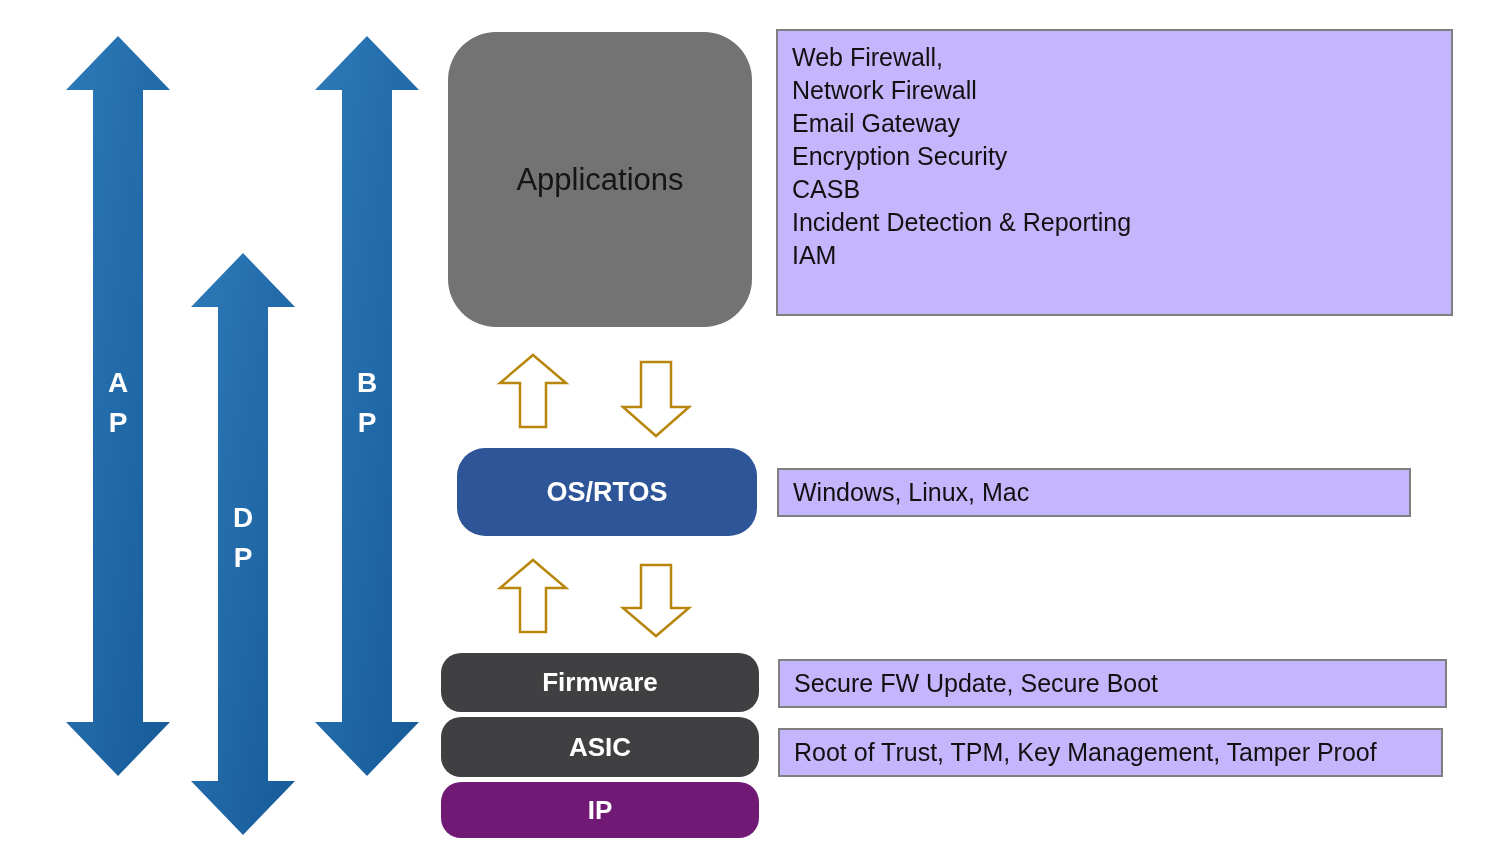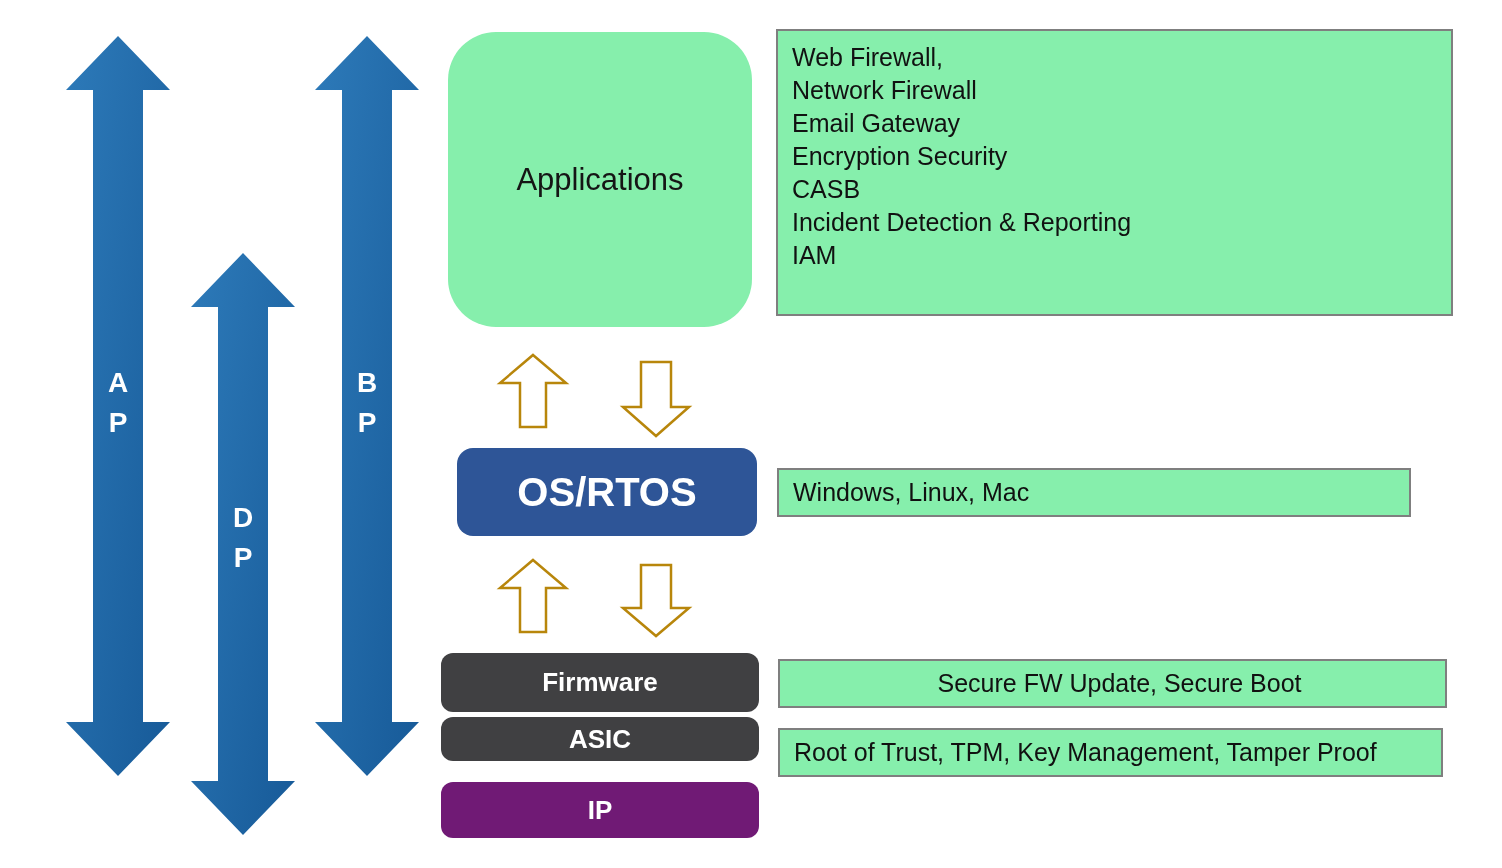--- a/index.html
+++ b/index.html
@@ -3,31 +3,31 @@
 <meta charset="utf-8">
 <style>
   html,body{margin:0;padding:0;background:#fff;}
   .canvas{position:relative;width:1502px;height:868px;background:#fff;overflow:hidden;
           font-family:"Liberation Sans",sans-serif;}
   .overlay{position:absolute;left:0;top:0;}
   .layer-box{position:absolute;display:flex;align-items:center;justify-content:center;
              color:#fff;font-weight:700;box-sizing:border-box;}
   .app-box{left:448px;top:32px;width:304px;height:295px;border-radius:48px;
            color:#151515;font-weight:400;font-size:31px;}
-  .os-box{left:457px;top:448px;width:300px;height:88px;border-radius:16px;font-size:40px;}
-  .hw-box{left:441px;width:318px;border-radius:12px;font-size:26px;}
+  .os-box{left:457px;top:448px;width:300px;height:88px;border-radius:28px;font-size:27px;}
+  .hw-box{left:441px;width:318px;border-radius:20px;font-size:26px;}
   .fw-box{top:653px;height:59px;}
-  .asic-box{top:717px;height:44px;}
+  .asic-box{top:717px;height:60px;}
   .ip-box{top:782px;height:56px;}
-  .detail-box{position:absolute;background:#86efac;border:2px solid #7f7f7f;color:#111;
+  .detail-box{position:absolute;background:#c4b5fd;border:2px solid #7f7f7f;color:#111;
               font-size:25px;display:flex;align-items:center;padding-left:14px;box-sizing:border-box;}
   .apps-list{left:776px;top:29px;width:677px;height:287px;display:block;
              padding:10px 14px;line-height:33px;}
   .os-details{left:777px;top:468px;width:634px;height:49px;}
-  .fw-details{left:778px;top:659px;width:669px;height:49px;justify-content:center;}
+  .fw-details{left:778px;top:659px;width:669px;height:49px;}
   .asic-details{left:778px;top:728px;width:665px;height:49px;text-align:right;}
   .ip-details{left:778px;top:794px;width:667px;height:48px;}
   .varrow-label{position:absolute;width:60px;display:flex;flex-direction:column;align-items:center;
                 color:#fff;font-size:28px;font-weight:600;line-height:40px;}
   .lbl-ap{left:88px;top:363px;}
   .lbl-dp{left:213px;top:498px;}
   .lbl-bp{left:337px;top:363px;}
 </style>
 </head>
 <body>
@@ -63,21 +63,21 @@
   </div>
   <div class="varrow-label lbl-dp">
     <span>D</span>
     <span>P</span>
   </div>
   <div class="varrow-label lbl-bp">
     <span>B</span>
     <span>P</span>
   </div>
 
-  <div class="layer-box app-box" style="background-color: #86efac;">
+  <div class="layer-box app-box" style="background-color: #737373;">
     <span>Applications</span>
   </div>
 
   <div class="layer-box os-box" style="background-color: rgb(46, 85, 151);">
     <span>OS/RTOS</span>
   </div>
 
   <div class="layer-box hw-box fw-box" style="background-color: rgb(64, 64, 66);">
     <span>Firmware</span>
   </div>

